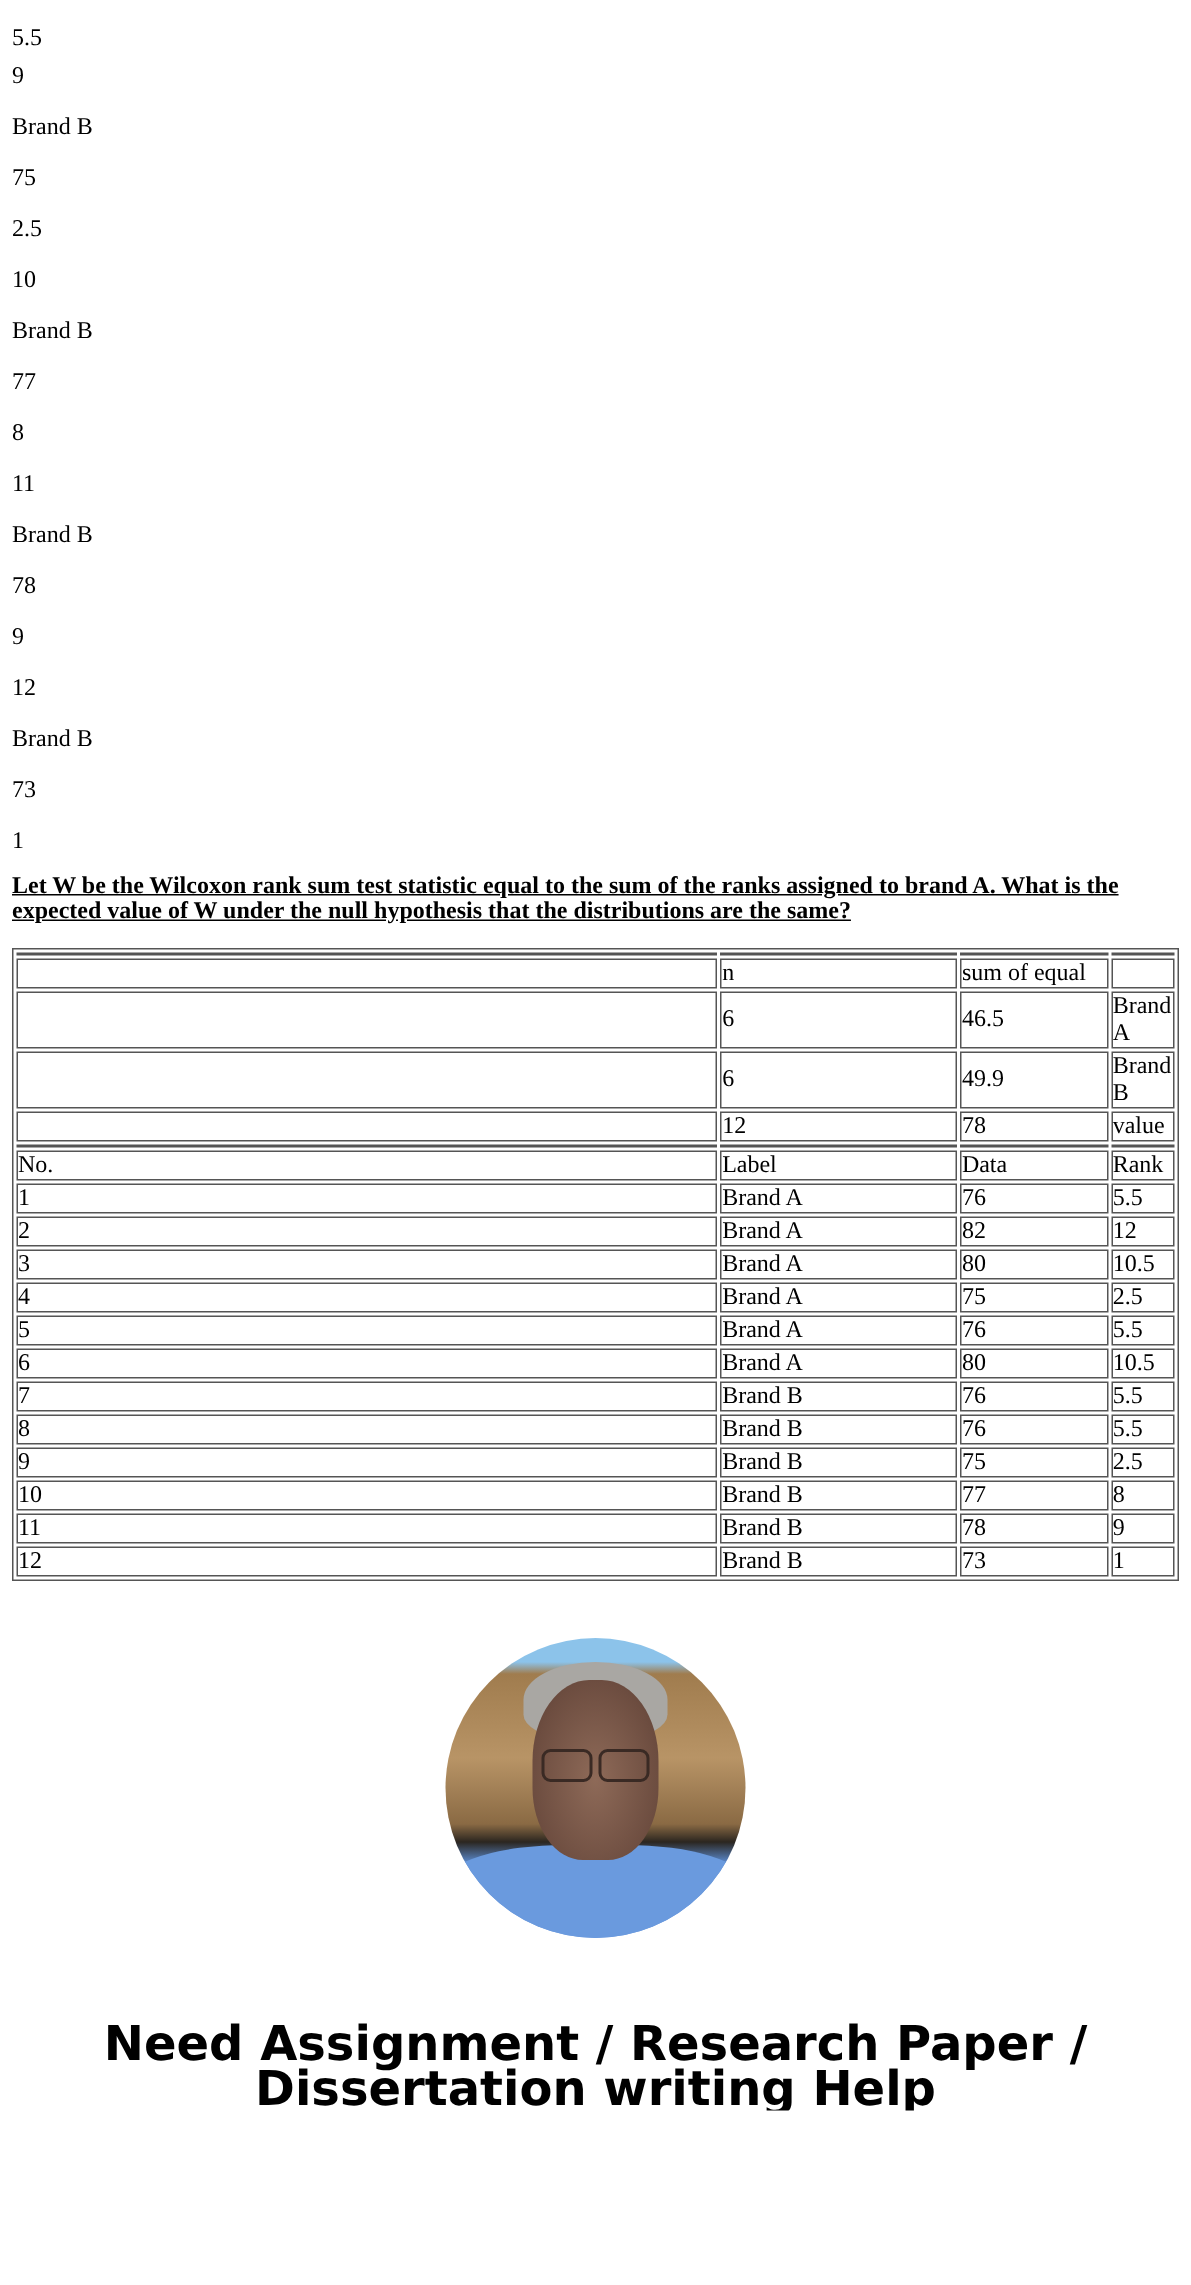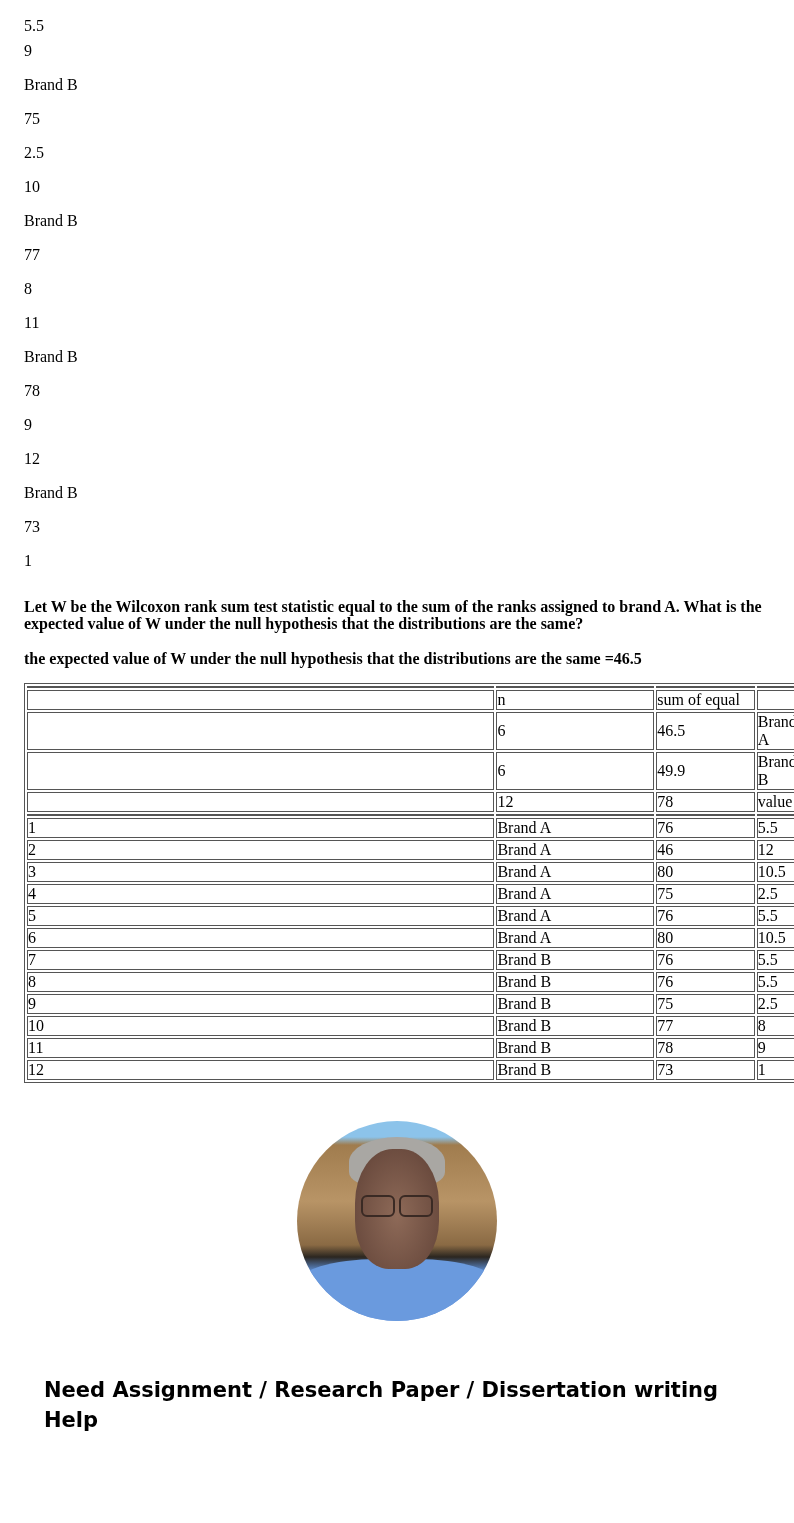--- a/index.html
+++ b/index.html
@@ -2,30 +2,30 @@
 <html><head>
   <meta charset="utf-8">
   <style>
     html, body { margin: 0; padding: 0; background: #ffffff; }
     body {
       width: 794px;
       font-family: "Liberation Serif", serif;
       font-size: 16px;
       color: #000;
     }
-    .content { padding: 0 24px; }
+    .content { padding: 0 8px; }
     .frag p { margin: 0; height: 34px; line-height: 18px; padding-top: 8px; box-sizing: border-box; }
     .frag p:first-child { padding-top: 17px; height: 34px; }
     .question {
       font-weight: bold;
       margin: 0;
       padding-top: 0;
       line-height: 17px;
     }
-    .q1 { margin-top: 20px; }
+    .q1 { margin-top: 4px; text-decoration: underline; }
     .q2 { margin-top: 18px; }
     table.rank {
       margin-top: 16px;
       width: 778px;
       border: 1px solid #555;
       border-collapse: separate;
       border-spacing: 2px;
       font-family: "Liberation Serif", serif;
       font-size: 16px;
     }
@@ -65,24 +65,24 @@
       border: 2px solid #3a2a24; border-radius: 6px;
     }
     .photo .glasses span.l { left: 0; }
     .photo .glasses span.r { right: 0; }
     .photo .shirt {
       position: absolute; left: 0; bottom: 0; width: 200px; height: 62px;
       background: #6a9ade;
       border-radius: 40% 40% 0 0;
     }
     .footer {
-      text-align: left;
+      text-align: center;
       font-family: "DejaVu Sans", sans-serif;
       font-weight: bold;
-      font-size: 21px;
+      font-size: 32px;
       line-height: 30px;
       margin-top: 50px;
       padding: 0 20px;
     }
   </style>
 </head>
 <body>
 
 <div class="content">
 
@@ -100,21 +100,20 @@
     <p>Brand B</p>
     <p>78</p>
     <p>9</p>
     <p>12</p>
     <p>Brand B</p>
     <p>73</p>
     <p>1</p>
   </div>
 
   <p class="question q1">Let W be the Wilcoxon rank sum test statistic equal to the sum of the ranks assigned to brand A. What is the expected value of W under the null hypothesis that the distributions are the same?</p>
-  <p class="question q2">the expected value of W under the null hypothesis that the distributions are the same =46.5</p>
 
   <table class="rank">
     <tbody>
       <tr class="spacer">
         <td class="c1"></td>
           <td class="c2"></td>
           <td class="c3"></td>
           <td class="c4"></td>
       </tr>
       <tr>
@@ -141,29 +140,35 @@
         <td>78</td>
         <td>value</td>
       </tr>
       <tr class="spacer">
         <td></td>
           <td></td>
           <td></td>
           <td></td>
       </tr>
       <tr>
+        <td>No.</td>
+        <td>Label</td>
+        <td>Data</td>
+        <td>Rank</td>
+      </tr>
+      <tr>
         <td>1</td>
         <td>Brand A</td>
         <td>76</td>
         <td>5.5</td>
       </tr>
       <tr>
         <td>2</td>
         <td>Brand A</td>
-        <td>46</td>
+        <td>82</td>
         <td>12</td>
       </tr>
       <tr>
         <td>3</td>
         <td>Brand A</td>
         <td>80</td>
         <td>10.5</td>
       </tr>
       <tr>
         <td>4</td>

